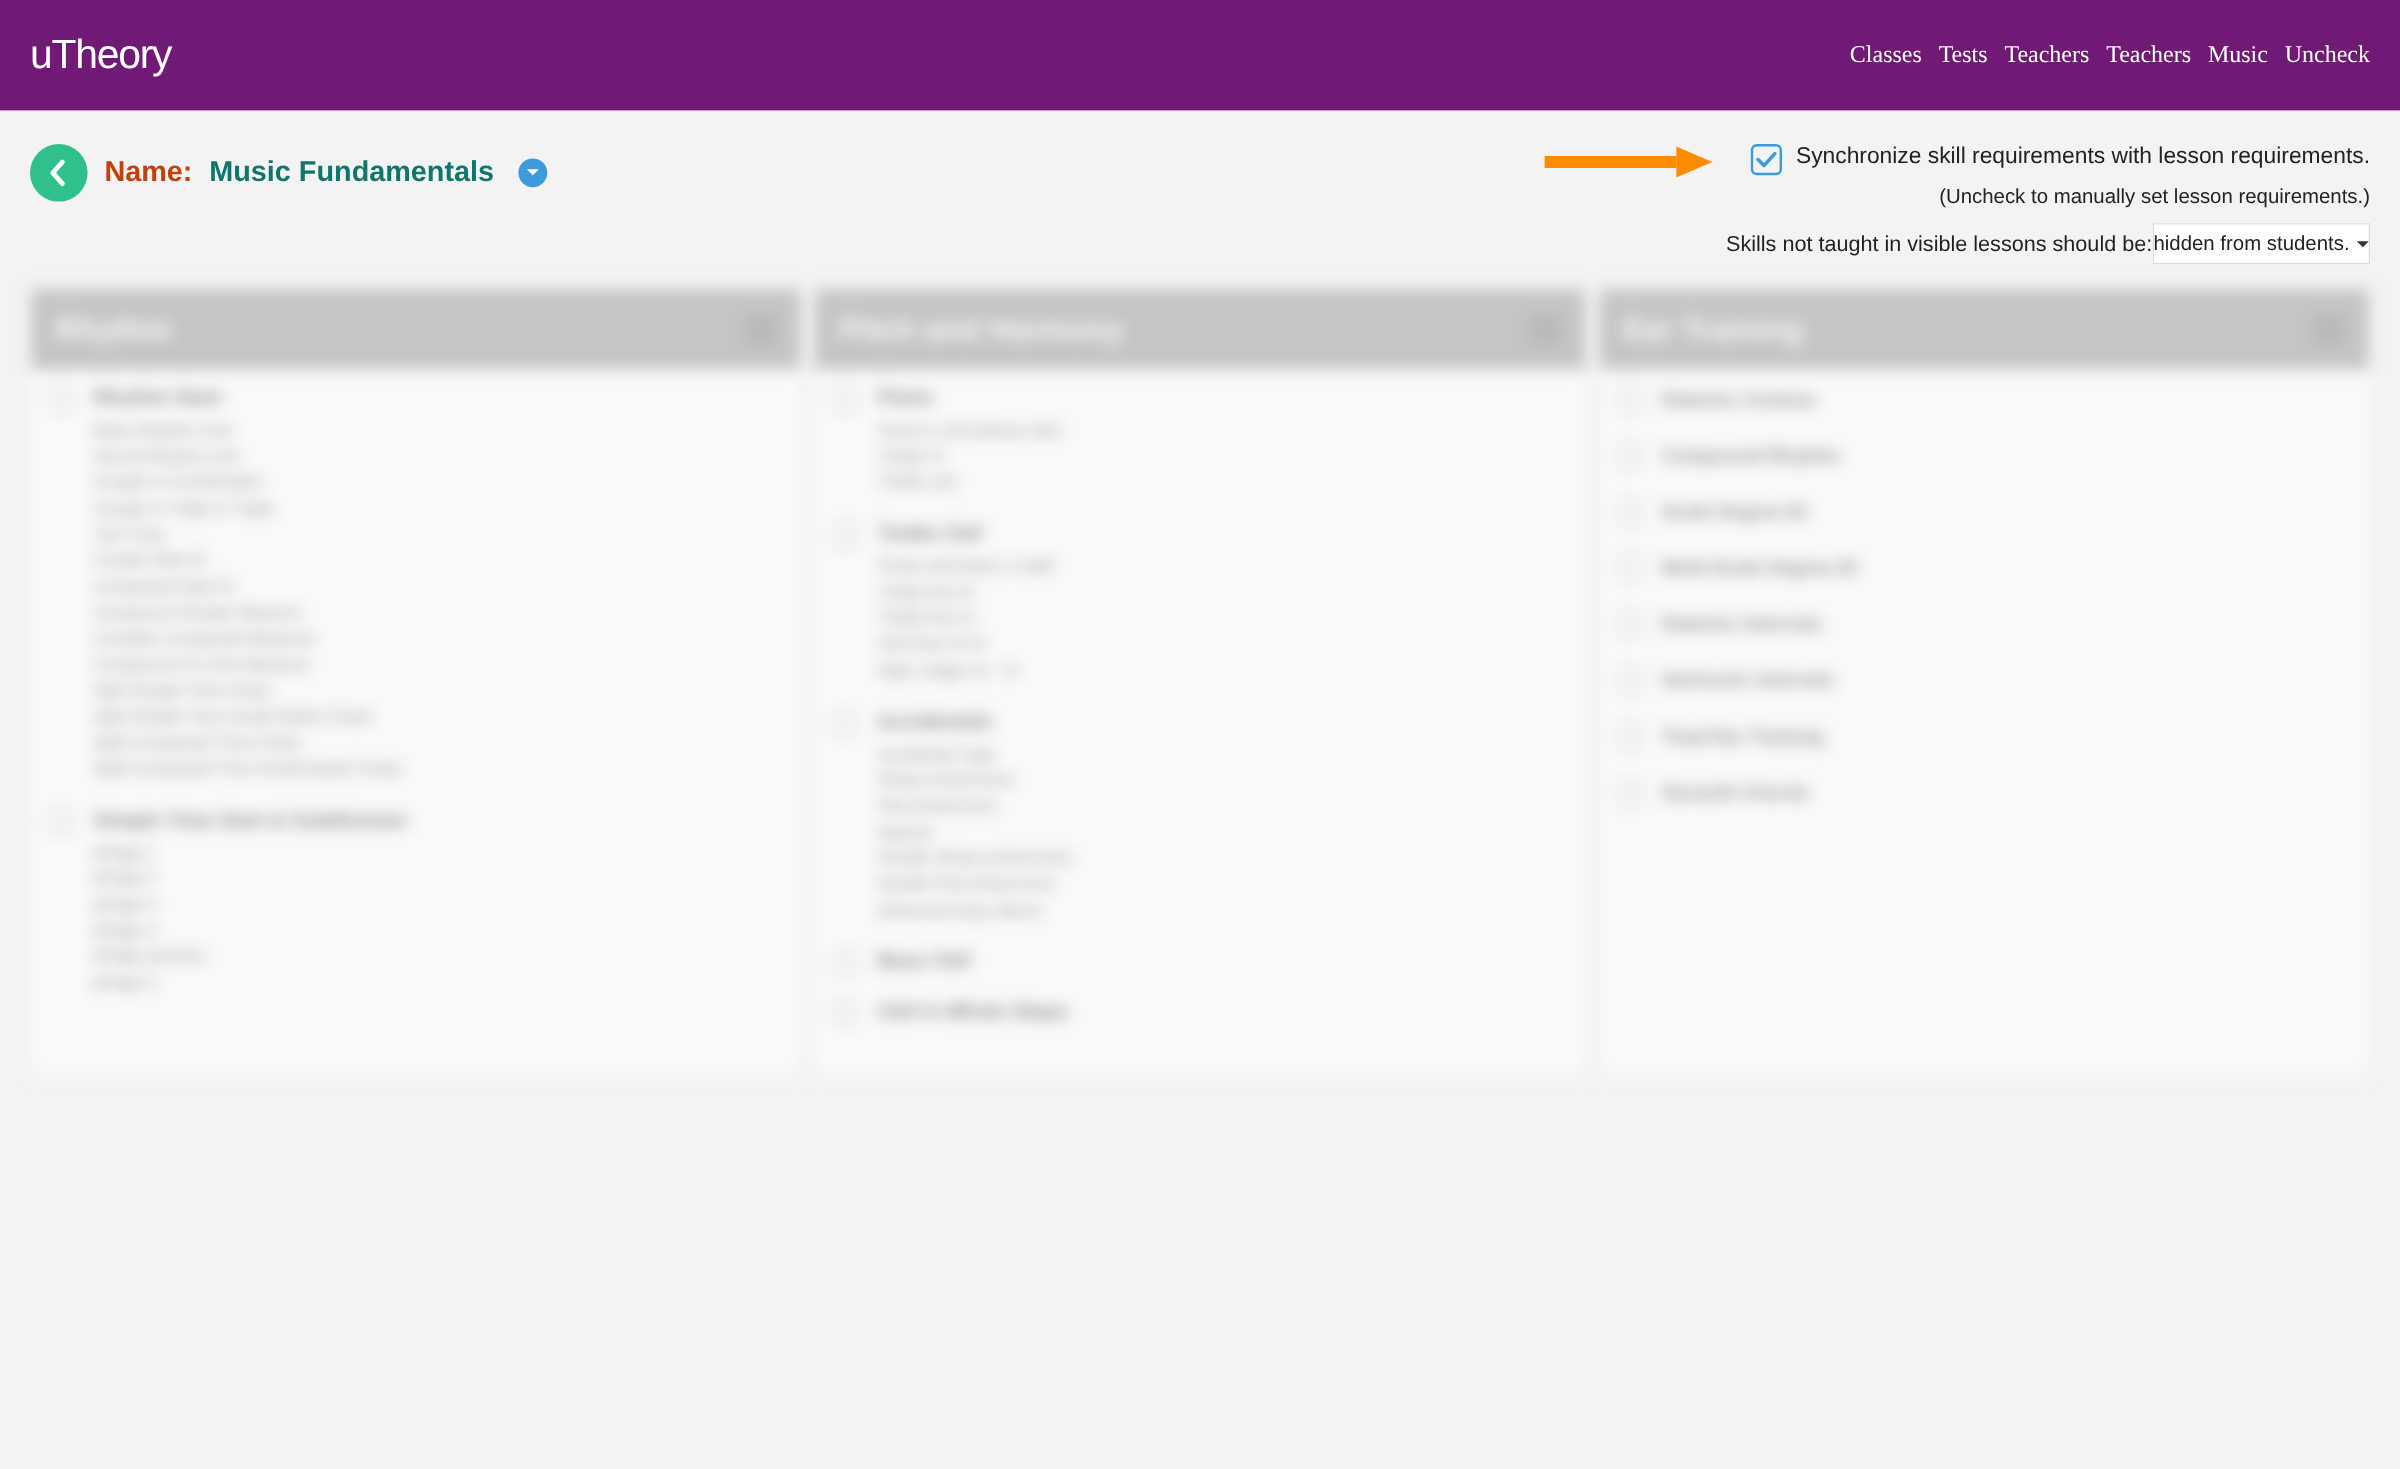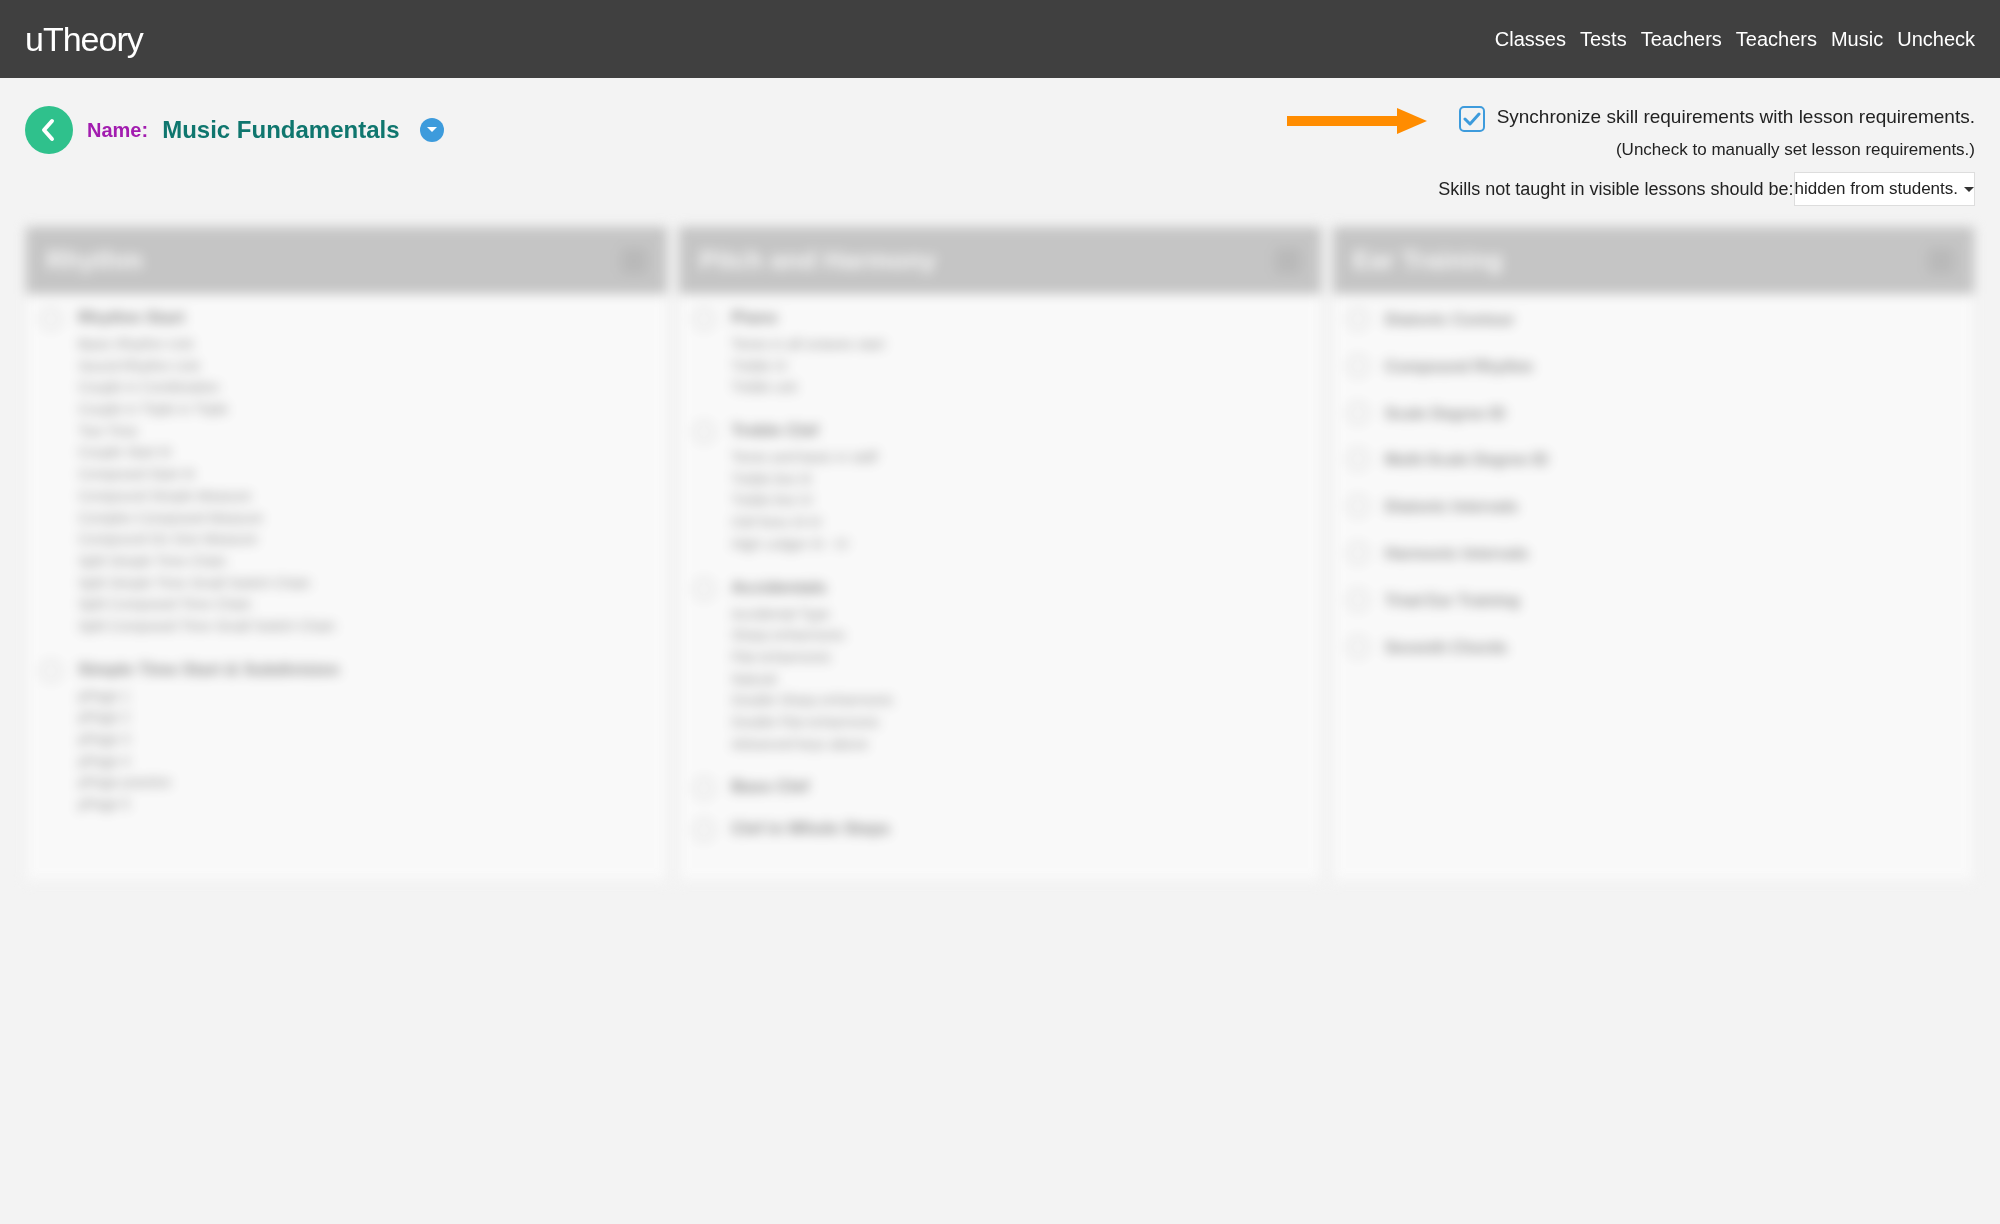--- a/index.html
+++ b/index.html
@@ -2,22 +2,22 @@
 <html><head>
 <meta charset="utf-8">
 <style>
   * { box-sizing: border-box; margin: 0; padding: 0; }
   body {
     font-family: -apple-system, BlinkMacSystemFont, "Segoe UI", Helvetica, Arial, sans-serif;
     background: #f3f3f3;
     color: #222;
   }
   .header {
-    background: #404040;
-    height: 78px;
+    background: #701a75;
+    height: 92px;
     display: flex;
     align-items: center;
     justify-content: space-between;
     padding: 0 25px;
     gap: 47px;
   }
   .logo {
     color: #fff;
     font-size: 34px;
     font-weight: 300;
@@ -27,20 +27,21 @@
   }
   .nav {
     display: flex;
     gap: 14px;
   }
   .nav a {
     color: #fff;
     font-size: 20px;
     text-decoration: none;
     font-weight: 400;
+    font-family: Liberation Serif, serif;
   }
   .toolbar {
     display: flex;
     align-items: flex-start;
     justify-content: space-between;
     padding: 28px 25px 20px 25px;
   }
   .toolbar-left {
     display: flex;
     align-items: center;
@@ -51,23 +52,23 @@
     height: 48px;
     border-radius: 50%;
     background: #2fc18c;
     display: flex;
     align-items: center;
     justify-content: center;
     cursor: pointer;
   }
   .back-button svg { stroke: #fff; }
   .name-label {
-    font-size: 20px;
+    font-size: 24px;
     font-weight: 700;
-    color: #a21caf;
+    color: #c2410c;
   }
   .class-name {
     font-size: 24px;
     font-weight: 700;
     color: #0f766e;
   }
   .dropdown-circle {
     width: 24px;
     height: 24px;
     border-radius: 50%;

